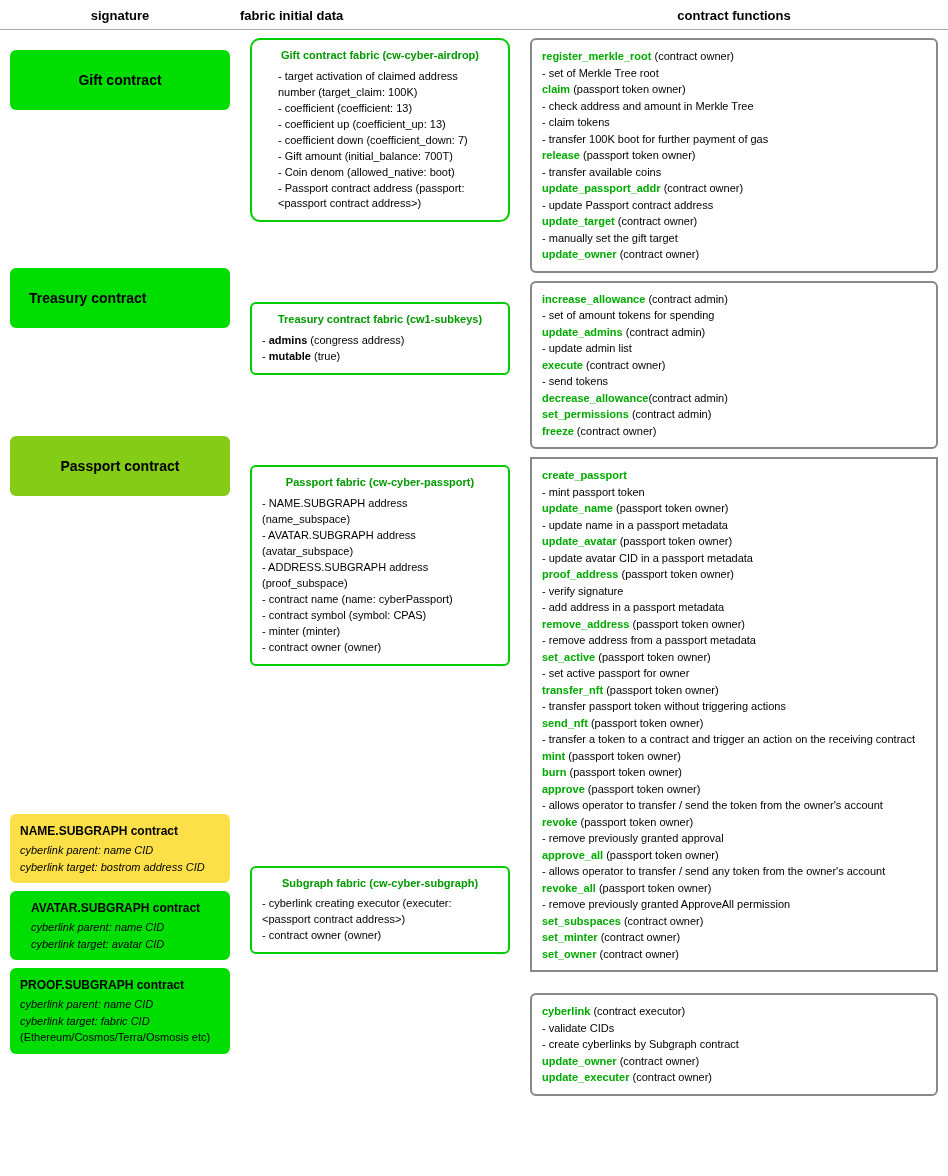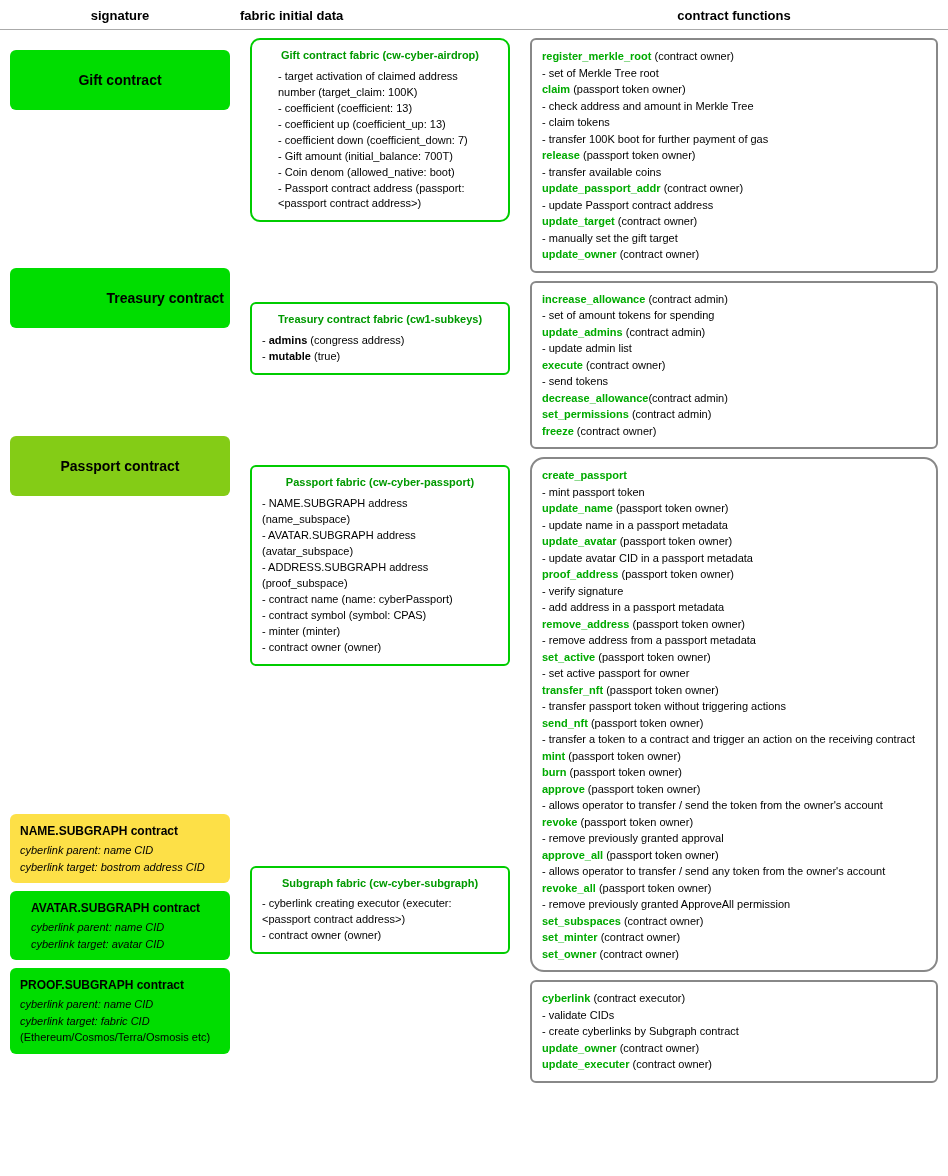--- a/index.html
+++ b/index.html
@@ -29,21 +29,21 @@
 <div style="display:flex; align-items:flex-start;">
 
   <div style="width:240px; padding:8px 10px;">
 
     <div style="height:12px;"></div>
     <div style="background:#00dd00; border-radius:6px; text-align:center; padding:22px 10px; font-weight:bold; font-size:14px; margin-bottom:8px;">
       <span>Gift contract</span>
     </div>
 
     <div style="height:150px;"></div>
-    <div style="background:#00dd00; border-radius:6px; text-align:right; padding:22px 6px; font-weight:bold; font-size:14px; margin-bottom:8px;">
+    <div style="background:#00dd00; border-radius:6px; text-align:left; padding:22px 19px; font-weight:bold; font-size:14px; margin-bottom:8px;">
       <span>Treasury contract</span>
     </div>
 
     <div style="height:100px;"></div>
     <div style="background:#84cc16; border-radius:6px; text-align:center; padding:22px 10px; font-weight:bold; font-size:14px; margin-bottom:8px;">
       <span>Passport contract</span>
     </div>
 
     <div style="height:310px;"></div>
 
@@ -129,21 +129,21 @@
       <div>- set of amount tokens for spending</div>
       <div><span style="color:#00aa00; font-weight:bold;">update_admins</span> <span>(contract admin)</span></div>
       <div>- update admin list</div>
       <div><span style="color:#00aa00; font-weight:bold;">execute</span> <span>(contract owner)</span></div>
       <div>- send tokens</div>
       <div><span style="color:#00aa00; font-weight:bold;">decrease_allowance</span><span>(contract admin)</span></div>
       <div><span style="color:#00aa00; font-weight:bold;">set_permissions</span> <span>(contract admin)</span></div>
       <div><span style="color:#00aa00; font-weight:bold;">freeze</span> <span>(contract owner)</span></div>
     </div>
 
-    <div style="border:2px solid #888; border-radius:14px; padding:8px 10px; margin-bottom:8px; font-size:11px; line-height:1.5;">
+    <div style="border:2px solid #888; border-radius:0; padding:8px 10px; margin-bottom:21px; font-size:11px; line-height:1.5;">
       <div><span style="color:#00aa00; font-weight:bold;">create_passport</span></div>
       <div>- mint passport token</div>
       <div><span style="color:#00aa00; font-weight:bold;">update_name</span> <span>(passport token owner)</span></div>
       <div>- update name in a passport metadata</div>
       <div><span style="color:#00aa00; font-weight:bold;">update_avatar</span> <span>(passport token owner)</span></div>
       <div>- update avatar CID in a passport metadata</div>
       <div><span style="color:#00aa00; font-weight:bold;">proof_address</span> <span>(passport token owner)</span></div>
       <div>- verify signature</div>
       <div>- add address in a passport metadata</div>
       <div><span style="color:#00aa00; font-weight:bold;">remove_address</span> <span>(passport token owner)</span></div>

